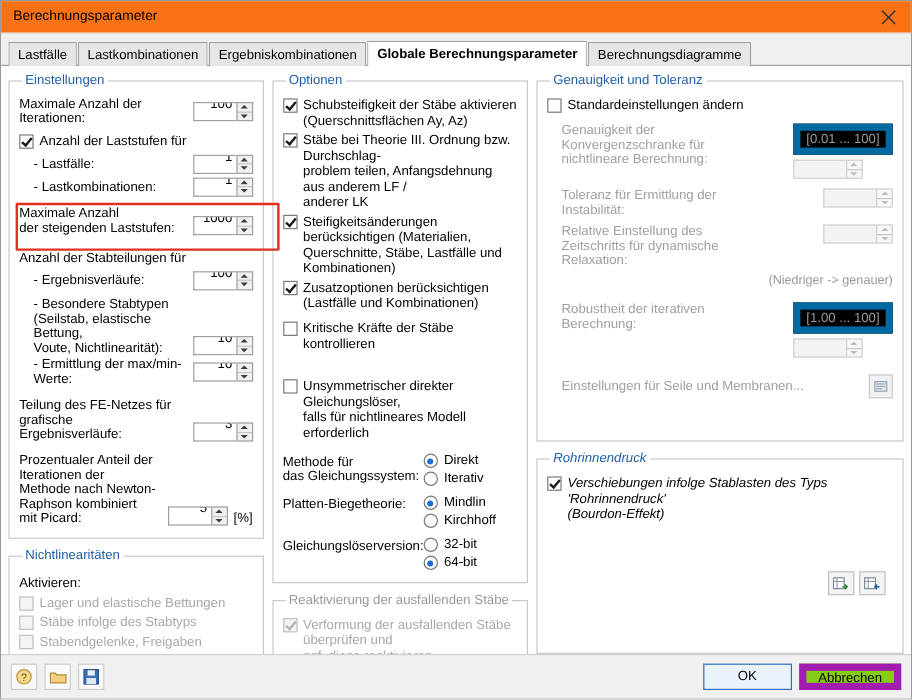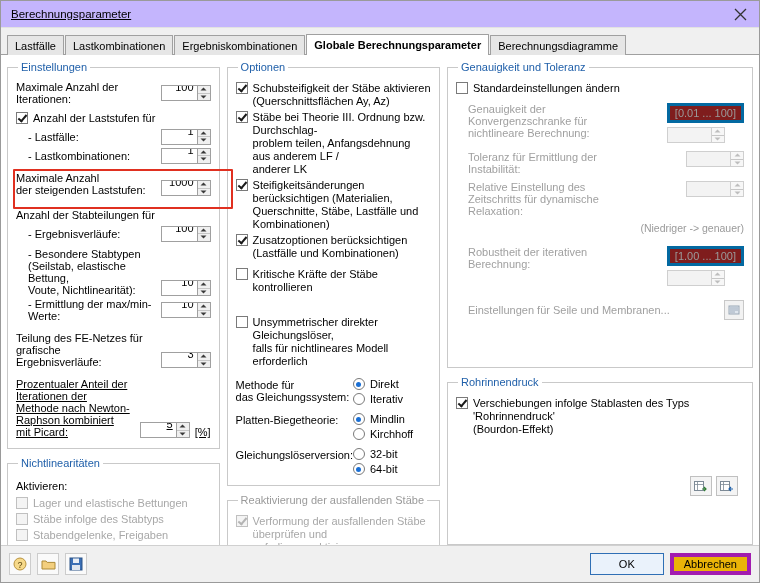--- a/index.html
+++ b/index.html
@@ -21,27 +21,26 @@
     height: 583px;
     background: #f0f0f0;
     border: 1px solid #9a9a9a;
     box-sizing: border-box;
     display: flex;
     flex-direction: column;
   }
   
   .titlebar {
     height: 26px;
-    background: #c4b5fd;
+    background: #f97316;
     display: flex;
     align-items: center;
     padding: 0 6px 0 10px;
     border-bottom: 1px solid #e2e2e2;
     flex: 0 0 auto;
-    text-decoration: underline;
   }
   .titlebar .title {
     font-size: 11.5px;
     color: #000;
     flex: 1 1 auto;
   }
   .close-btn {
     width: 26px;
     height: 20px;
     display: flex;
@@ -218,22 +217,22 @@
   .spin .arrows.disabled { border-color: #cfcfcf; background: #f7f7f7; }
   .spin .arrows .ar {
     flex: 1 1 50%;
     display: flex;
     align-items: center;
     justify-content: center;
   }
   .spin .arrows .ar svg { display:block; }
   .spin .arrows .ar + .ar { border-top: 1px solid #c6c6c6; }
   .rangebox {
-    border: 3px solid #0369a1;
-    background: #7f1d1d;
+    border: 6px solid #0369a1;
+    background: #000000;
     color: #9a9a9a;
     font-size: 11px;
     padding: 1px 5px;
     box-sizing: border-box;
     flex: 0 0 auto;
   }
 
   .unit { margin-left: 5px; }
   .sep-note { color: #9a9a9a; font-size: 10.5px; }
 
@@ -278,22 +277,22 @@
     align-items: center;
     justify-content: center;
     box-sizing: border-box;
     cursor: pointer;
   }
   .dlg-btn {
     min-width: 74px;
     height: 22px;
     font-size: 11px;
     font-family: "Liberation Sans", sans-serif;
-    border: 4px solid #a21caf;
-    background: #eab308;
+    border: 6px solid #a21caf;
+    background: #84cc16;
     cursor: pointer;
     padding: 0 10px;
   }
   .dlg-btn.primary {
     border: 1px solid #2f6fb5;
     background: #eaf2fb;
   }
   .bottom-right-icons {
     position: absolute;
     right: 14px;
@@ -507,21 +506,21 @@
                 </span>
               <span class="ar">
                   <svg width="7" height="4" viewBox="0 0 7 4">
                     <path d="M3.5 3.5 L0.5 0.5 L6.5 0.5 Z" fill="#3a3a3a"></path>
                   </svg>
                 </span>
             </span>
           </span>
         </div>
 
-        <div class="row" style="margin-top:10px;align-items:flex-end;text-decoration:underline;">
+        <div class="row" style="margin-top:10px;align-items:flex-end;">
           <span class="lbl">
             <span>Prozentualer Anteil der Iterationen der</span><br>
             <span>Methode nach Newton-Raphson kombiniert</span><br>
             <span>mit Picard:</span>
           </span>
           <span class="spin">
             <input value="5" style="">
             <span class="arrows">
               <span class="ar">
                   <svg width="7" height="4" viewBox="0 0 7 4">
@@ -792,21 +791,21 @@
           <span class="lbl dim" style="padding-left:12px;">Einstellungen für Seile und Membranen...</span>
           <span class="small-btn">
             <svg width="13" height="12" viewBox="0 0 13 12">
               <rect x="1" y="2" width="10" height="8" fill="#dfe6ee" stroke="#9aa7b5"></rect>
               <path d="M2 4 H10 M2 6 H10 M2 8 H7" stroke="#8fa0b0" stroke-width="0.8"></path>
             </svg>
           </span>
         </div>
       </fieldset>
 
-      <fieldset class="group" style="flex:1 1 auto;position:relative;">
+      <fieldset class="group" style="flex:1 1 auto;position:relative;font-style:italic;">
         <legend>Rohrinnendruck</legend>
         <div class="cb-row">
           <span class="cb checked"></span>
           <span class="txt">
             <span>Verschiebungen infolge Stablasten des Typs 'Rohrinnendruck'</span><br>
             <span>(Bourdon-Effekt)</span>
           </span>
         </div>
         <div class="bottom-right-icons">
           <span class="icon-btn">

